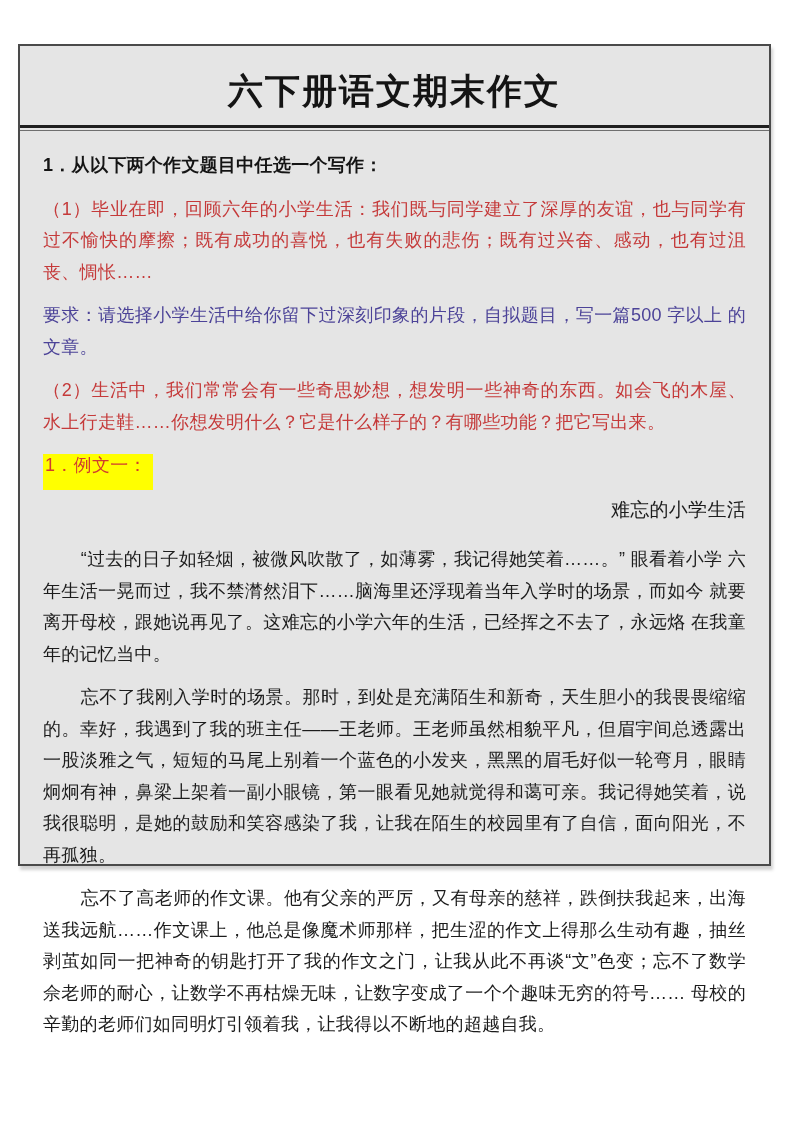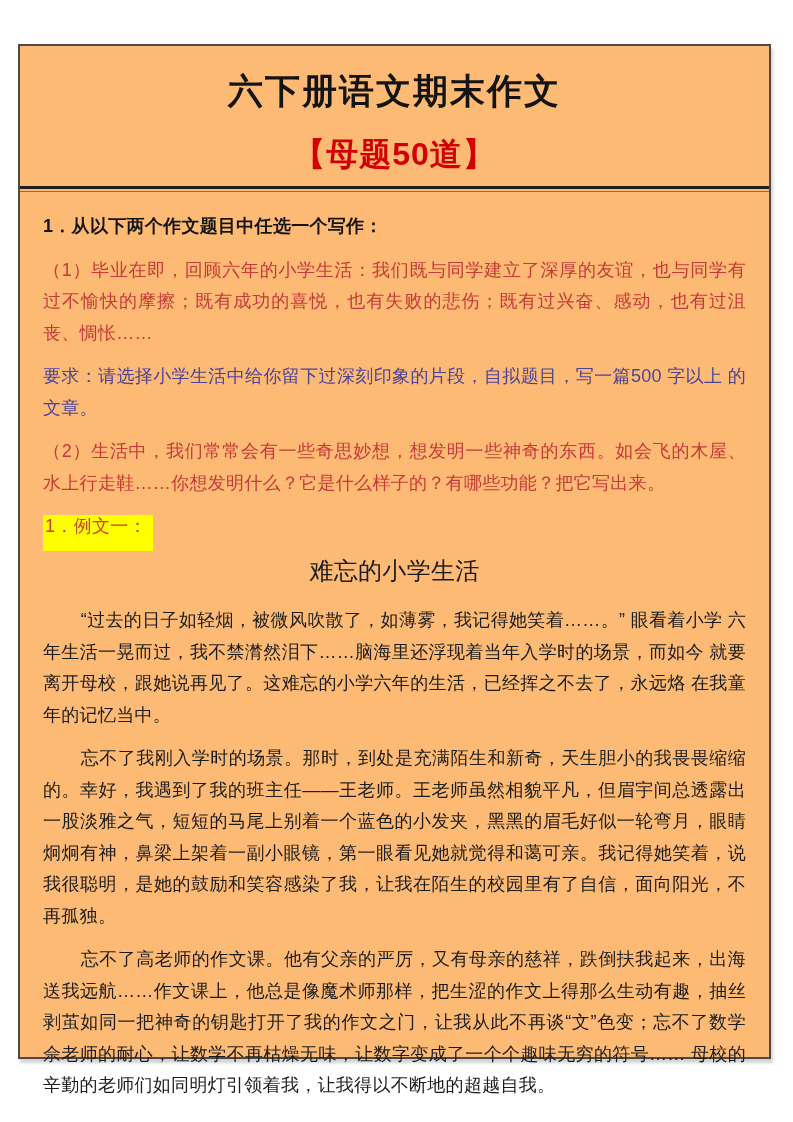--- a/index.html
+++ b/index.html
@@ -13,22 +13,22 @@
     width: 793px;
     height: 1122px;
     background: #ffffff;
     overflow: hidden;
   }
   .sheet {
     position: absolute;
     left: 18px;
     top: 44px;
     width: 753px;
-    height: 1015px;
-    background: #fdba74;
+    height: 822px;
+    background: #e5e5e5;
     border: 2px solid #4a4a4a;
     box-shadow: 2px 4px 3px rgba(0,0,0,0.18);
     box-sizing: border-box;
   }
   .doc-title {
     margin: 26px 0 0 0;
     text-align: center;
     font-size: 35px;
     line-height: 38px;
     font-weight: 800;
@@ -62,37 +62,36 @@
   .p-heading { font-weight: 700; color: #141414; }
   .p-red    { color: #c53a3a; }
   .p-purple { color: #4c4398; }
   .hl-line  { }
   .hl {
     background: #ffff00;
     color: #d03c2e;
     padding: 1px 6px 15px 2px;
   }
   .essay-title {
-    text-align: center;
-    font-size: 24px;
+    text-align: right;
+    font-size: 19px;
     color: #1c1c1c;
     margin-top: 5px !important;
     margin-bottom: 19px !important;
   }
   .essay { text-indent: 2.1em; }
 </style>
 </head>
 <body>
 
 <div class="viewport">
   <div class="sheet">
 
     <h1 class="doc-title">六下册语文期末作文</h1>
 
-    <h2 class="doc-subtitle">【母题50道】</h2>
 
     <div class="header-rule"></div>
 
     <div class="content">
 
       <p class="p-heading">1．从以下两个作文题目中任选一个写作：</p>
 
       <p class="p-red">（1）毕业在即，回顾六年的小学生活：我们既与同学建立了深厚的友谊，也与同学有过不愉快的摩擦；既有成功的喜悦，也有失败的悲伤；既有过兴奋、感动，也有过沮 丧、惆怅……</p>
 
       <p class="p-purple">要求：请选择小学生活中给你留下过深刻印象的片段，自拟题目，写一篇500 字以上 的文章。</p>

